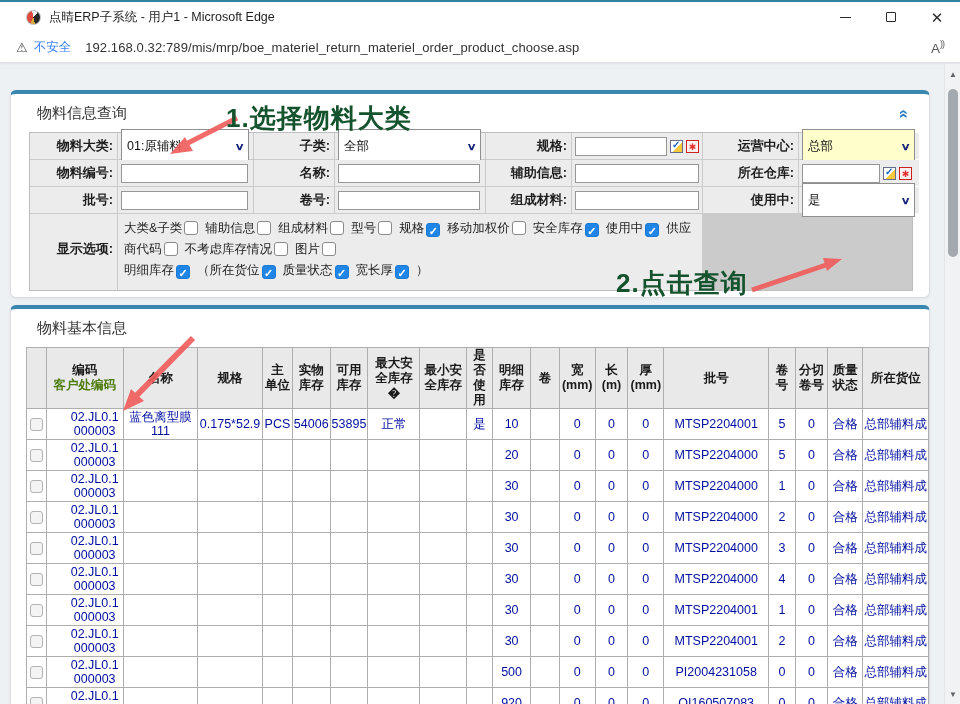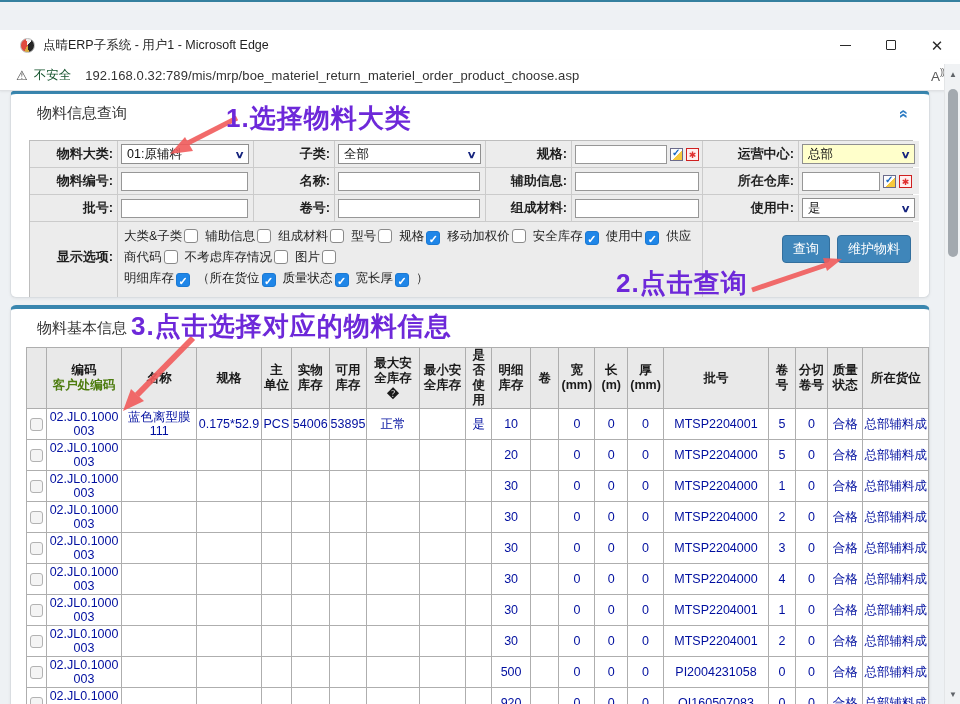--- a/index.html
+++ b/index.html
@@ -3,62 +3,62 @@
 <meta charset="utf-8">
 <style>
   * { margin:0; padding:0; box-sizing:border-box; }
   html,body { background:#cfd4d9; }
   .window {
     width:960px; height:704px; position:relative; overflow:hidden;
     background:#eef1f4; font-family:"Liberation Sans",sans-serif;
     border-top:2px solid #35809f;
   }
   
-  .titlebar { height:30px; background:#fff; display:flex; align-items:center; padding-left:20px;margin-top:28px; }
+  .titlebar { height:30px; background:#fff; display:flex; align-items:center; padding-left:26px; }
   .favicon { width:15px; height:15px; border-radius:50%; flex:none;
     background:conic-gradient(from 210deg,#e04a3f 0 38%,#f2f2f2 38% 52%,#262626 52% 88%,#d8a93c 88% 100%);
     margin-right:8px; border:0.5px solid #bbb; }
   .wtitle { font-size:12.5px; color:#1f1f1f; }
   .wcontrols { margin-left:auto; display:flex; height:30px; }
   .wcb { width:46px; display:flex; align-items:center; justify-content:center; color:#2a2a2a; }
   .glyph-min { width:11px; height:0; border-top:1.4px solid #2a2a2a; }
   .glyph-max { width:10px; height:10px; border:1.4px solid #2a2a2a; border-radius:1px; }
   .glyph-close { font-size:15px; line-height:15px; }
   
   .urlbar { height:31px; background:#fff; display:flex; align-items:center; padding:0 16px;
     border-bottom:1px solid #dfe1e4; box-shadow:0 1px 2px rgba(0,0,0,.06); position:relative; z-index:5;}
   .warn { color:#474747; font-size:13px; margin-right:6px; }
-  .nsafe { font-size:12.5px; color:#14532d; margin-right:14px; }
+  .nsafe { font-size:12.5px; color:#3b82f6; margin-right:14px; }
   .url { font-size:13px; color:#333; letter-spacing:.1px; }
   .readaloud { margin-left:auto; color:#5a5a5a; font-size:13.5px; }
   .readaloud small { font-size:9px; vertical-align:6px; letter-spacing:-1px; }
   
   .sbar { position:absolute; right:0; top:62px; width:16px; bottom:0; background:#f0f2f4; border-left:1px solid #e3e5e7; z-index:40; }
   .sbar .arr { position:absolute; left:0; width:16px; text-align:center; color:#5f6368; font-size:8px; }
   .sbar .thumb { position:absolute; left:3px; top:25px; width:10px; height:168px; background:#a3a9af; border-radius:5px; }
   
   .panel { position:absolute; left:10px; width:920px; background:#fff;
     border:1px solid #d9dde1; border-top:4px solid #3a87b0; border-radius:6px;
     box-shadow:0 1px 3px rgba(0,0,0,.06); overflow:hidden; }
   #qpanel { top:88px; height:208px; }
   #tpanel { top:303px; height:500px; }
   .ptitle { font-size:15px; color:#333; padding:10px 0 0 18px;margin-left:8px; }
   .collapse-icon { position:absolute; right:20px; top:13px; color:#2e7cc3; font-weight:bold;
     font-size:16px; transform:rotate(90deg); line-height:14px; }
   
-  .qform { position:absolute; left:18px; top:46px; width:884px;
+  .qform { position:absolute; left:18px; top:38px; width:884px;
     display:grid; grid-template-columns:87px 135px 80px 150px 85px 130px 95px 120px;
     grid-template-rows:26px 26px 26px 76px; gap:1px; background:#cbcbcb; border:1px solid #bdbdbd; }
   .qform > div { background:#ececec; }
   .ql { display:flex; align-items:center; justify-content:flex-end; padding-right:4px;
     font-size:13px; font-weight:bold; color:#1e1e1e; white-space:nowrap; }
   .qf { display:flex; align-items:center; padding-left:3px; gap:3px; }
   .txt { height:19px; border:1px solid #979797; background:#fff; font-size:12px; padding:1px 3px;
     font-family:"Liberation Sans",sans-serif; }
-  .sel { height:20px; border:1px solid #8f8f8f; background:#fff; display:flex; align-items:center;
+  .sel { height:34px; border:1px solid #8f8f8f; background:#fff; display:flex; align-items:center;
     font-size:12.5px; color:#101010; padding:0 5px; }
   .sel .v { flex:1; white-space:nowrap; overflow:hidden; }
   .sel .ch { color:#16247e; font-size:10px; font-weight:bold; margin-left:4px; transform:scaleX(1.4); }
   .sel.yellow { background:#ffffcb; }
   .ico-pick { width:13px; height:13px; flex:none; border:1px solid #6b6b8a;
     background:linear-gradient(135deg,#fdfdfd 55%,#f7c93d 55%); position:relative; }
   .ico-pick::before { content:"✓"; position:absolute; left:1px; top:-2px; color:#1565c0; font-size:10px; font-weight:bold; }
   .ico-clear { width:13px; height:13px; flex:none; border:1px solid #cf2020; background:#fff0f0;
     color:#e03030; font-size:9px; line-height:12px; text-align:center; }
   .ico-clear::before { content:"✱"; }
@@ -72,25 +72,25 @@
     padding:13px 8px 0 0; gap:7px; }
   .btn { background:#3f86ba; color:#fff; font-size:13px; border:1px solid #336f9d; border-radius:4px;
     padding:4px 10px; font-family:"Liberation Sans",sans-serif; white-space:nowrap; }
   
   .mats { position:absolute; left:15px; top:38px; border-collapse:collapse; table-layout:fixed; background:#fff; }
   .mats th, .mats td { border:1px solid #aeaeae; text-align:center; padding:0 1px; overflow:hidden; }
   .mats th { background:#e9e9e9; color:#1a1a1a; font-weight:bold; font-size:12.5px; height:39px; }
   .mats th .hl { white-space:pre-line; line-height:15px; }
   .mats th .hlink { color:#4d7c0f; line-height:15px;font-family:Liberation Serif, serif; }
   .mats td { height:31px; color:#000f9f; font-size:12.5px; line-height:14px; background:#fff; }
-  .mats td.c-code { word-break:break-all; }
+  .mats td.c-code { word-break:break-all;padding-left:21px; }
   .mats td.c-spec, .mats td.c-batch, .mats td.c-location, .mats td.c-quality { white-space:nowrap; }
   .rowck { width:13px; height:13px; border:1px solid #b2b2b2; border-radius:3px; background:#f4f4f4; margin:0 auto; }
   
-  .anno { position:absolute; color:#6d28d9; font-weight:600; font-size:26px; z-index:50;
+  .anno { position:absolute; color:#14532d; font-weight:600; font-size:26px; z-index:50;
     white-space:nowrap; letter-spacing:1px; }
   #overlay { position:absolute; left:0; top:0; width:960px; height:704px; z-index:49; pointer-events:none; }
 </style>
 </head>
 <body>
 
 <div class="window">
 
   <div class="titlebar">
     <div class="favicon"></div>
@@ -184,24 +184,20 @@
           <div class="sel" style="width:113px">
             <span class="v">是</span>
             <span class="ch">∨</span>
           </div>
         </div>
 
       <div class="ql" style="align-items:flex-start;padding-top:26px">显示选项:</div>
       <div class="optbox">
         <span><span class="opt"><span class="ot">大类&amp;子类</span><span class="cbx"></span></span><span class="opt"><span class="ot">辅助信息</span><span class="cbx"></span></span><span class="opt"><span class="ot">组成材料</span><span class="cbx"></span></span><span class="opt"><span class="ot">型号</span><span class="cbx"></span></span><span class="opt"><span class="ot">规格</span><span class="cbx on">✓</span></span><span class="opt"><span class="ot">移动加权价</span><span class="cbx"></span></span><span class="opt"><span class="ot">安全库存</span><span class="cbx on">✓</span></span><span class="opt"><span class="ot">使用中</span><span class="cbx on">✓</span></span><span class="opt"><span class="ot">供应商代码</span><span class="cbx"></span></span><span class="opt"><span class="ot">不考虑库存情况</span><span class="cbx"></span></span><span class="opt"><span class="ot">图片</span><span class="cbx"></span></span></span>
         <div><span class="opt"><span class="ot">明细库存</span><span class="cbx on">✓</span></span><span>（</span><span class="opt"><span class="ot">所在货位</span><span class="cbx on">✓</span></span><span class="opt"><span class="ot">质量状态</span><span class="cbx on">✓</span></span><span class="opt"><span class="ot">宽长厚</span><span class="cbx on">✓</span></span><span>）</span></div>
-      </div>
-      <div class="btncell">
-        <button class="btn">查询</button>
-        <button class="btn">维护物料</button>
       </div>
     </div>
   </div>
 
   <div class="panel" id="tpanel">
     <div class="ptitle">物料基本信息</div>
     <table class="mats">
         <colgroup>
           <col style="width: 20px;">
           <col style="width: 82px;">
@@ -545,21 +541,20 @@
   </div>
 
   <div class="sbar">
     <div class="arr" style="top:6px">▲</div>
     <div class="thumb"></div>
     <div class="arr" style="bottom:5px">▼</div>
   </div>
 
   <div class="anno" style="left:226px;top:99px">1.选择物料大类</div>
   <div class="anno" style="left:616px;top:264px">2.点击查询</div>
-  <div class="anno" style="left:131px;top:307px">3.点击选择对应的物料信息</div>
   <svg id="overlay" xmlns="http://www.w3.org/2000/svg">
     <g fill="#f15c5c" stroke="#f15c5c" opacity="0.9">
       <line x1="237" y1="116" x2="186" y2="142" stroke-width="5"></line>
       <polygon points="170,152 185,135 193,149" stroke="none"></polygon>
       <line x1="752" y1="288" x2="826" y2="263" stroke-width="5"></line>
       <polygon points="842,257 827,269 823,256" stroke="none"></polygon>
       <line x1="193" y1="336" x2="137" y2="393" stroke-width="6"></line>
       <polygon points="123,409 131,387 144,399" stroke="none"></polygon>
     </g>
   </svg>

